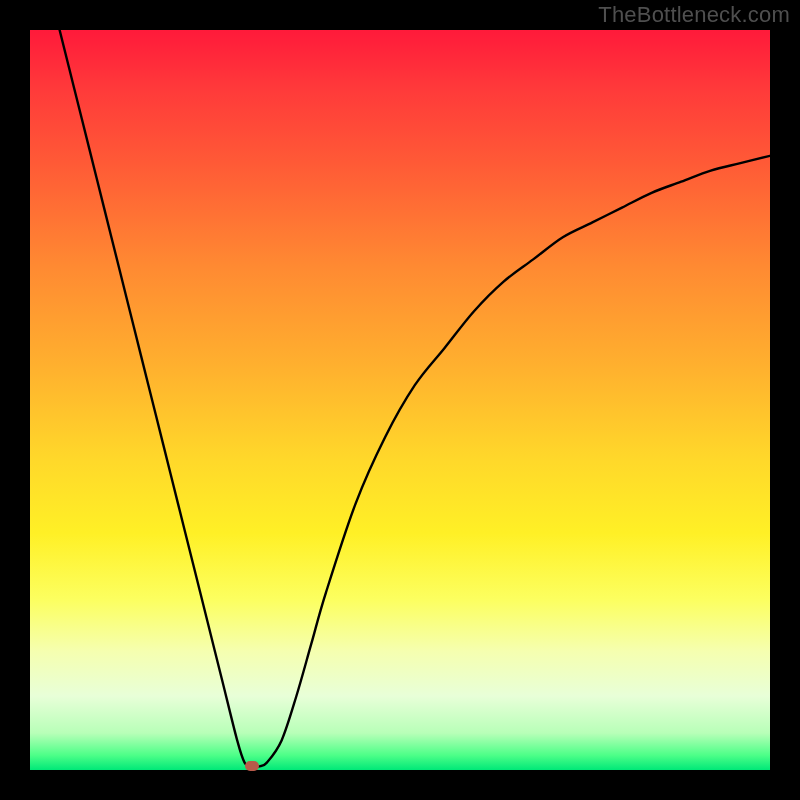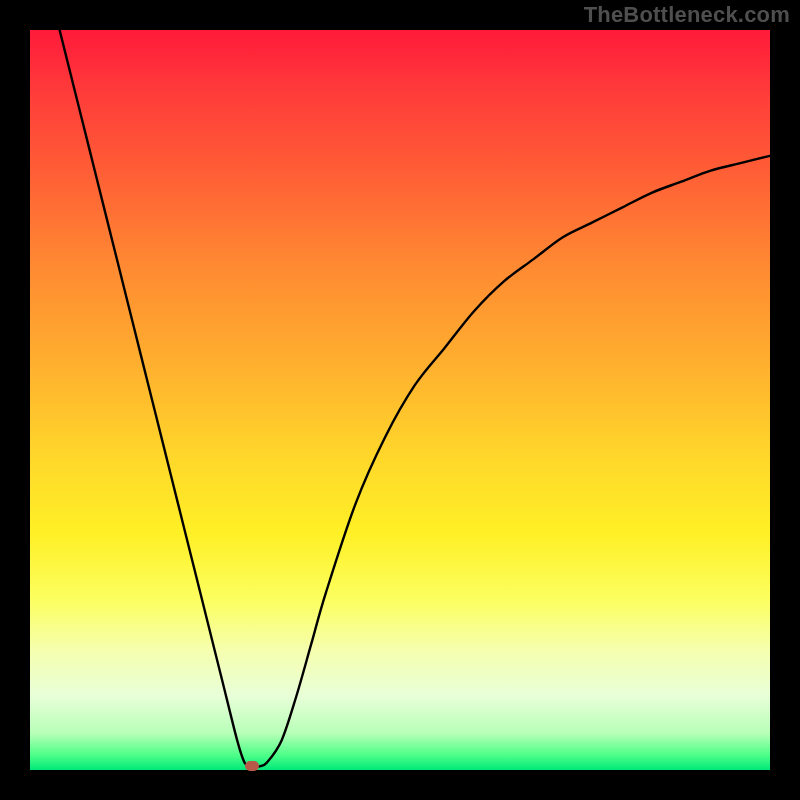--- a/index.html
+++ b/index.html
@@ -18,21 +18,21 @@
     width: 800px;
     height: 800px;
     background: #000;
   }
   .watermark {
     position: absolute;
     top: 2px;
     right: 10px;
     color: #4f4f4f;
     font-size: 22px;
-    font-weight: 700;
+    font-weight: 400;
     letter-spacing: 0.2px;
     user-select: none;
   }
   .plot {
     position: absolute;
     left: 30px;
     top: 30px;
     width: 740px;
     height: 740px;
     background: linear-gradient(to bottom,

